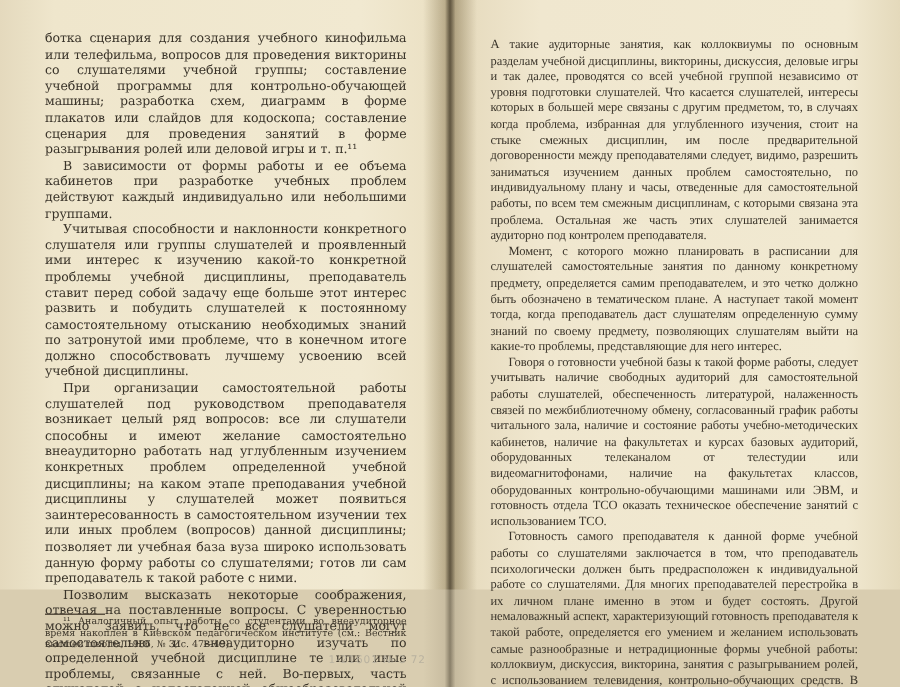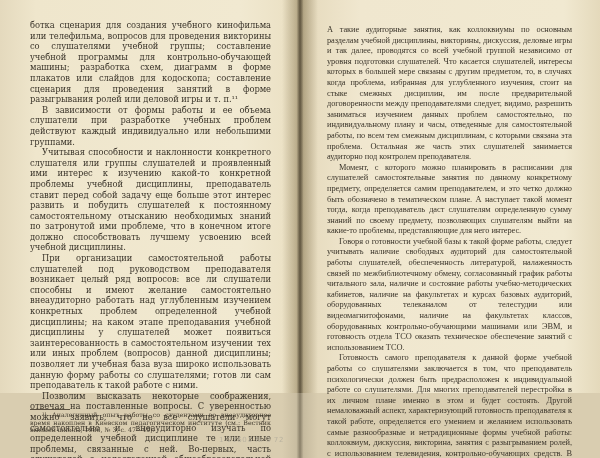--- a/index.html
+++ b/index.html
@@ -47,21 +47,21 @@
   }
 </style>
 </head>
 <body>
 
 <div class="spread">
 
   <div class="page left">
     <div class="text">
       <p class="first">ботка сценария для создания учебного кинофильма или телефильма, вопросов для проведения викторины со слушателями учебной группы; составление учебной программы для контрольно-обучающей машины; разработка схем, диаграмм в форме плакатов или слайдов для кодоскопа; составление сценария для проведения занятий в форме разыгрывания ролей или деловой игры и т. п.¹¹</p>
-      <p>В зависимости от формы работы и ее объема слушатели при разработке учебных проблем действуют каждый индивидуально или небольшими группами.</p>
+      <p>В зависимости от формы работы и ее объема кабинетов при разработке учебных проблем действуют каждый индивидуально или небольшими группами.</p>
       <p>Учитывая способности и наклонности конкретного слушателя или группы слушателей и проявленный ими интерес к изучению какой-то конкретной проблемы учебной дисциплины, преподаватель ставит перед собой задачу еще больше этот интерес развить и побудить слушателей к постоянному самостоятельному отысканию необходимых знаний по затронутой ими проблеме, что в конечном итоге должно способствовать лучшему усвоению всей учебной дисциплины.</p>
       <p>При организации самостоятельной работы слушателей под руководством преподавателя возникает целый ряд вопросов: все ли слушатели способны и имеют желание самостоятельно внеаудиторно работать над углубленным изучением конкретных проблем определенной учебной дисциплины; на каком этапе преподавания учебной дисциплины у слушателей может появиться заинтересованность в самостоятельном изучении тех или иных проблем (вопросов) данной дисциплины; позволяет ли учебная база вуза широко использовать данную форму работы со слушателями; готов ли сам преподаватель к такой работе с ними.</p>
       <p>Позволим высказать некоторые соображения, отвечая на поставленные вопросы. С уверенностью можно заявить, что не все слушатели могут самостоятельно и внеаудиторно изучать по определенной учебной дисциплине те или иные проблемы, связанные с ней. Во-первых, часть слушателей с недостаточной общеобразовательной подготовкой, и особенно на первых курсах, вряд ли будет способна самостоятельно изучать какие-то сложные и глубокие проблемы. Во-вторых, другая часть слушателей хотя и способна будет по своему уровню к такой работе, но интересующие ее проблемы могут входить в предмет другой учебной дисциплины. Что касается первой части слушателей, то для них, видимо, следует организовывать аудиторные занятия под руководством преподавателя в форме, позволяющей слушателям прорабатывать самостоятельно учебные вопросы, а преподавателю тут же контролировать правильность их усвоения.</p>
     </div>
     <div class="footnote-rule"></div>
     <div class="footnote">¹¹ Аналогичный опыт работы со студентами во внеаудиторное время накоплен в Киевском педагогическом институте (см.: Вестник высшей школы, 1986, № 3, с. 47—49).</div>
     <div class="pnum">306</div>
     <div class="stamp">1-21601 № 3  72</div>
   </div>
 

